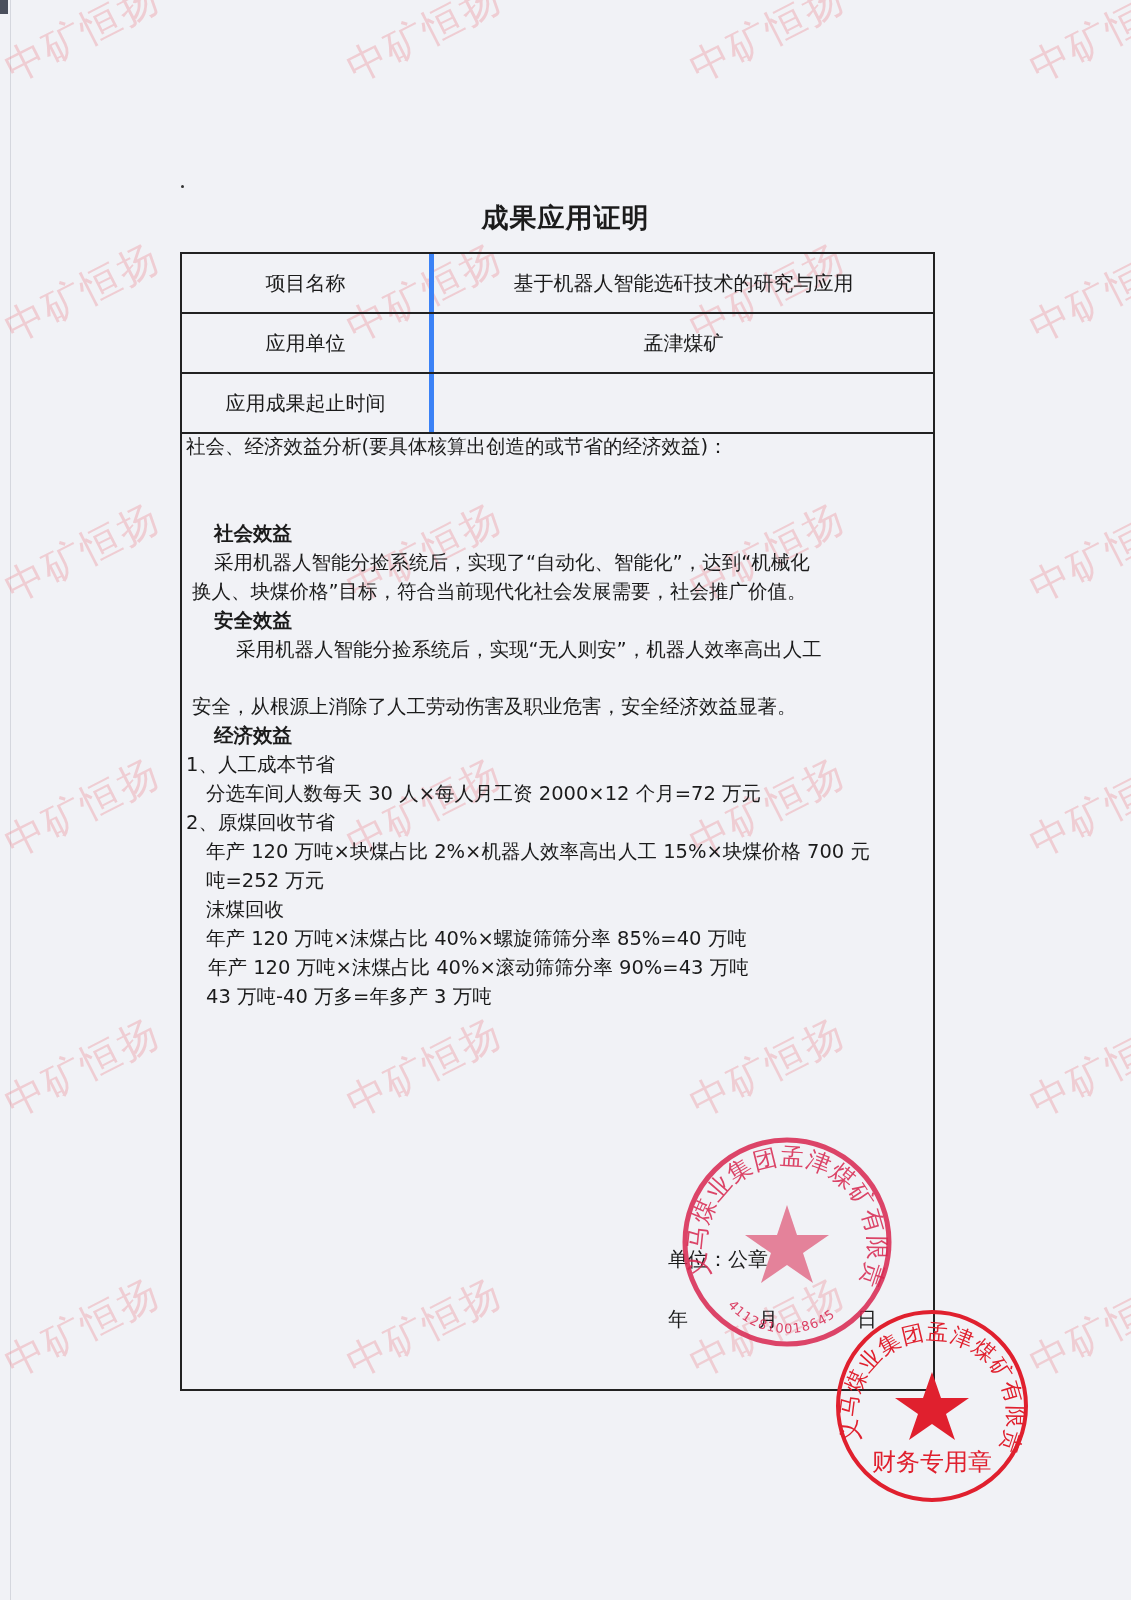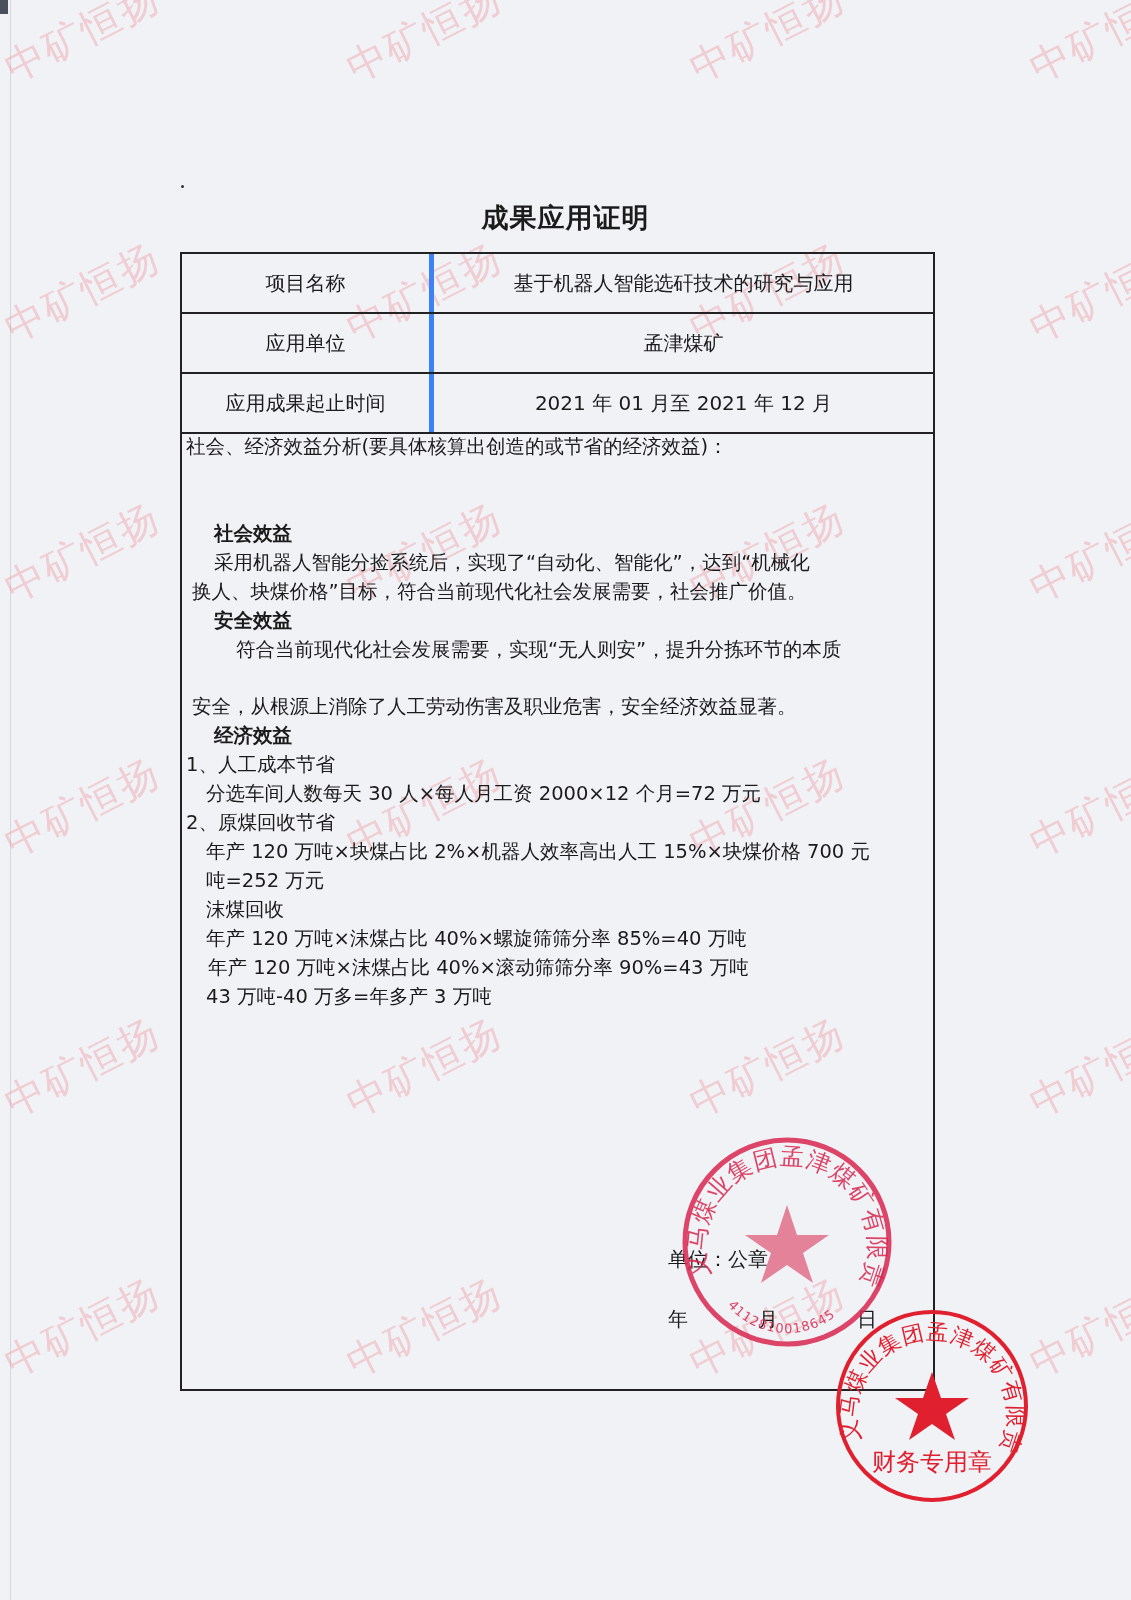--- a/index.html
+++ b/index.html
@@ -130,32 +130,31 @@
     <div class="row" style="top:0; height:60px;">
       <div class="label">项目名称</div>
       <div class="value">基于机器人智能选矸技术的研究与应用</div>
     </div>
     <div class="row" style="top:60px; height:60px;">
       <div class="label">应用单位</div>
       <div class="value">孟津煤矿</div>
     </div>
     <div class="row" style="top:120px; height:60px;">
       <div class="label">应用成果起止时间</div>
-      <div class="value">2021 年 01 月至 2021 年 12 月</div>
     </div>
 
     <div class="body-text" style="top:178px;">
       <div class="ln">社会、经济效益分析(要具体核算出创造的或节省的经济效益)：</div>
       <div class="ln"></div>
       <div class="ln"></div>
       <div class="ln bold" style="padding-left:28px;">社会效益</div>
       <div class="ln" style="padding-left:28px;">采用机器人智能分捡系统后，实现了“自动化、智能化”，达到“机械化</div>
       <div class="ln" style="padding-left:6px;">换人、块煤价格”目标，符合当前现代化社会发展需要，社会推广价值。</div>
       <div class="ln bold" style="padding-left:28px;">安全效益</div>
-      <div class="ln" style="padding-left:50px;">符合当前现代化社会发展需要，实现“无人则安”，提升分拣环节的本质</div>
+      <div class="ln" style="padding-left:50px;">采用机器人智能分捡系统后，实现“无人则安”，机器人效率高出人工</div>
       <div class="ln" style="padding-left:6px;margin-top:28px;">安全，从根源上消除了人工劳动伤害及职业危害，安全经济效益显著。</div>
       <div class="ln bold" style="padding-left:28px;">经济效益</div>
       <div class="ln">1、人工成本节省</div>
       <div class="ln" style="padding-left:20px;">分选车间人数每天 30 人×每人月工资 2000×12 个月=72 万元</div>
       <div class="ln">2、原煤回收节省</div>
       <div class="ln" style="padding-left:20px;">年产 120 万吨×块煤占比 2%×机器人效率高出人工 15%×块煤价格 700 元</div>
       <div class="ln" style="padding-left:20px;">吨=252 万元</div>
       <div class="ln" style="padding-left:20px;">沫煤回收</div>
       <div class="ln" style="padding-left:20px;">年产 120 万吨×沫煤占比 40%×螺旋筛筛分率 85%=40 万吨</div>
       <div class="ln" style="padding-left:22px;">年产 120 万吨×沫煤占比 40%×滚动筛筛分率 90%=43 万吨</div>

